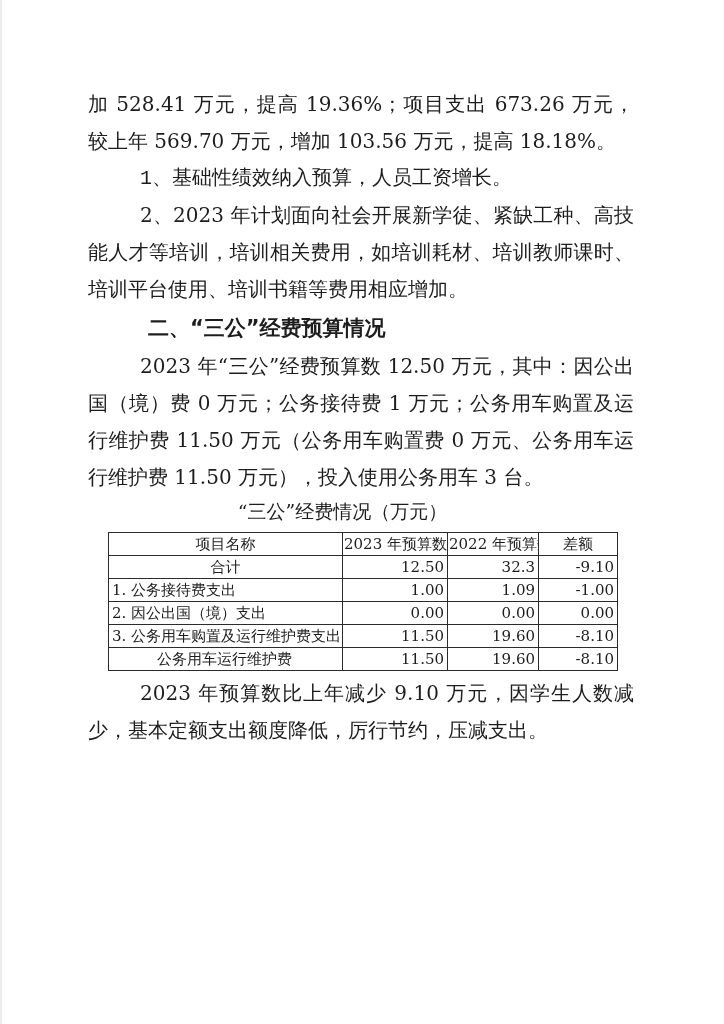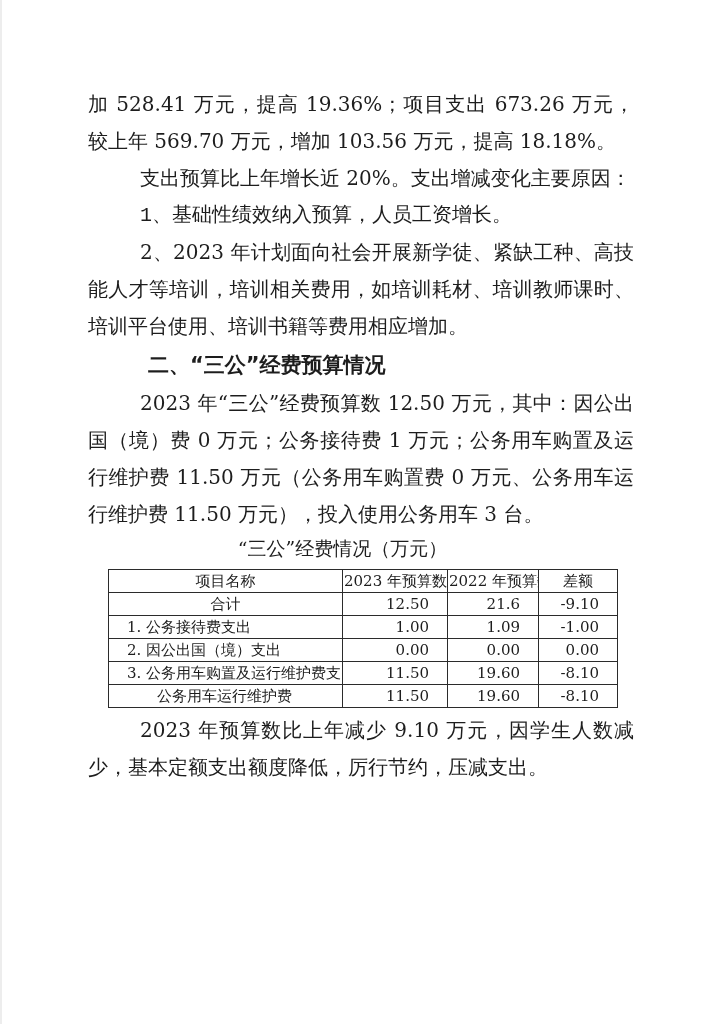--- a/index.html
+++ b/index.html
@@ -65,21 +65,21 @@
     color: #1d1d1d;
   }
   table.three-public col.c-name { width: 234px; }
   table.three-public col.c-2023 { width: 105px; }
   table.three-public col.c-2022 { width: 91px; }
   table.three-public col.c-diff { width: 79px; }
   table.three-public th,
   table.three-public td {
     border: 1px solid #2b2b2b;
     height: 22px;
-    padding: 0 18px;
+    padding: 0 3px;
     font-weight: normal;
     white-space: nowrap;
     overflow: hidden;
     line-height: 22px;
   }
   table.three-public th { text-align: center; padding: 0 1px; }
   td.num { text-align: right; }
   td.name { text-align: left; }
   tr.row-total td.name { text-align: center; }
   tr.row-maint-sub td.name { padding-left: 48px; }
@@ -88,21 +88,20 @@
 </head>
 <body>
 
 <div class="page">
   <div class="page-edge"></div>
 
   <div class="content">
 
     <p class="p1">加 528.41 万元，提高 19.36%；项目支出 673.26 万元，较上年 569.70 万元，增加 103.56 万元，提高 18.18%。</p>
 
-    <p class="p2 indent">支出预算比上年增长近 20%。支出增减变化主要原因：</p>
 
     <p class="p3 indent">1、基础性绩效纳入预算，人员工资增长。</p>
 
     <p class="p4 indent">2、2023 年计划面向社会开展新学徒、紧缺工种、高技能人才等培训，培训相关费用，如培训耗材、培训教师课时、培训平台使用、培训书籍等费用相应增加。</p>
 
     <p class="section-heading">二、“三公”经费预算情况</p>
 
     <p class="p5 indent">2023 年“三公”经费预算数 12.50 万元，其中：因公出国（境）费 0 万元；公务接待费 1 万元；公务用车购置及运行维护费 11.50 万元（公务用车购置费 0 万元、公务用车运行维护费 11.50 万元），投入使用公务用车 3 台。</p>
 
     <p class="table-title">“三公”经费情况（万元）</p>
@@ -119,21 +118,21 @@
           <th>项目名称</th>
           <th>2023 年预算数</th>
           <th>2022 年预算数</th>
           <th>差额</th>
         </tr>
       </thead>
       <tbody>
         <tr class="row-total">
           <td class="name">合计</td>
           <td class="num">12.50</td>
-          <td class="num">21.6</td>
+          <td class="num">32.3</td>
           <td class="num">-9.10</td>
         </tr>
         <tr>
           <td class="name">1. 公务接待费支出</td>
           <td class="num">1.00</td>
           <td class="num">1.09</td>
           <td class="num">-1.00</td>
         </tr>
         <tr>
           <td class="name">2. 因公出国（境）支出</td>

